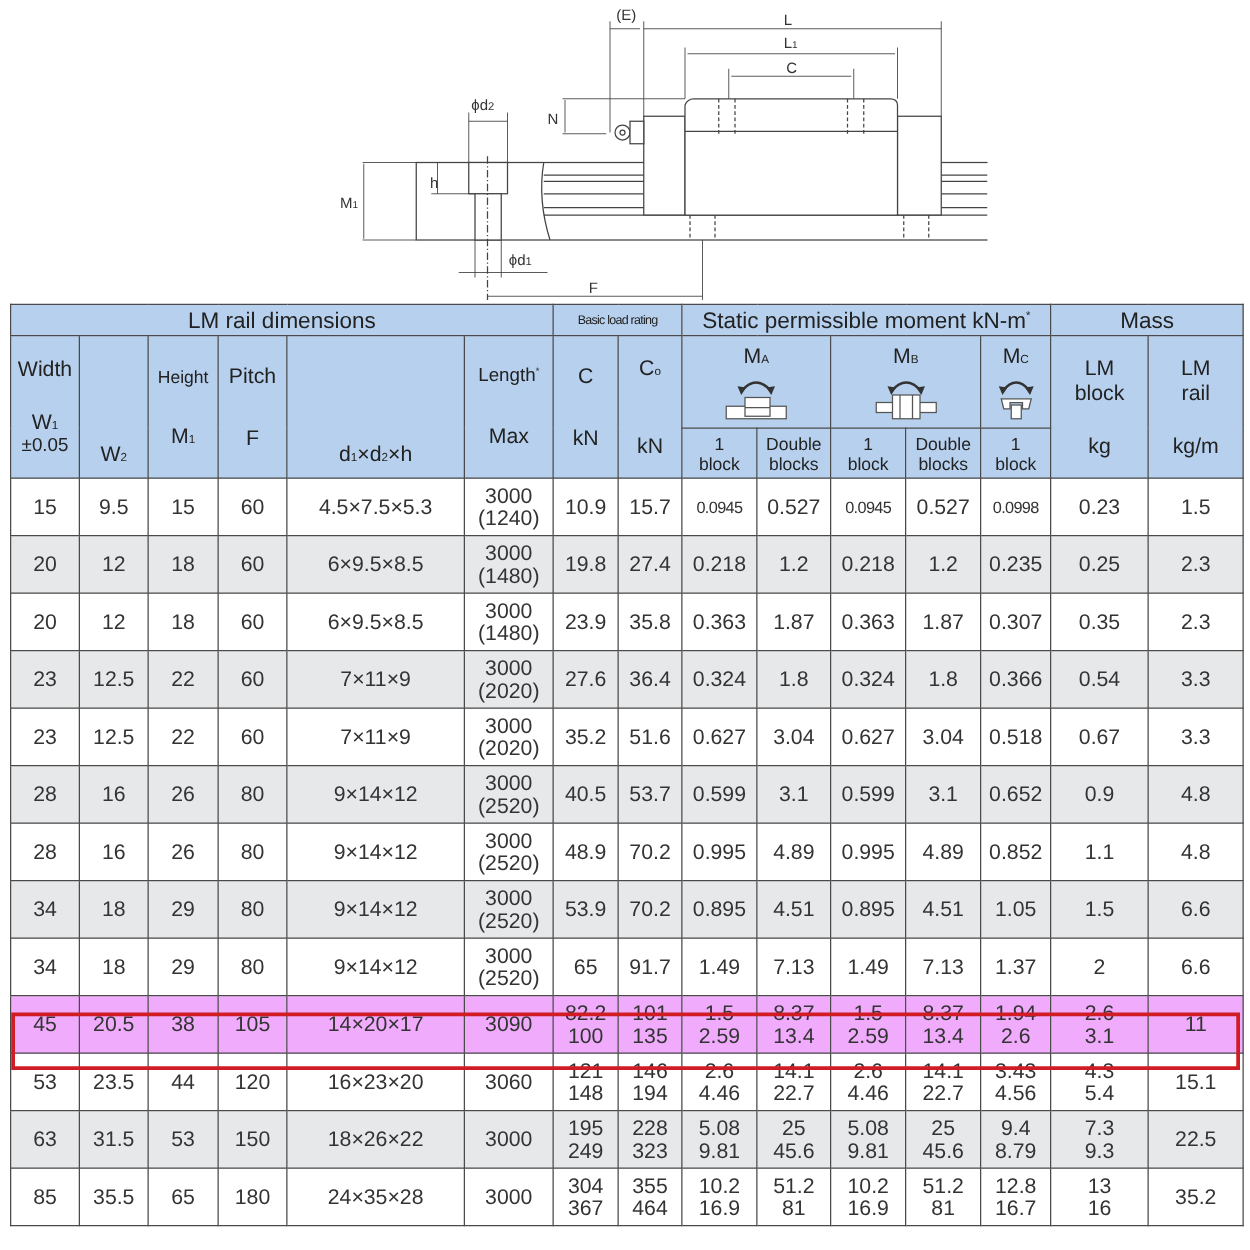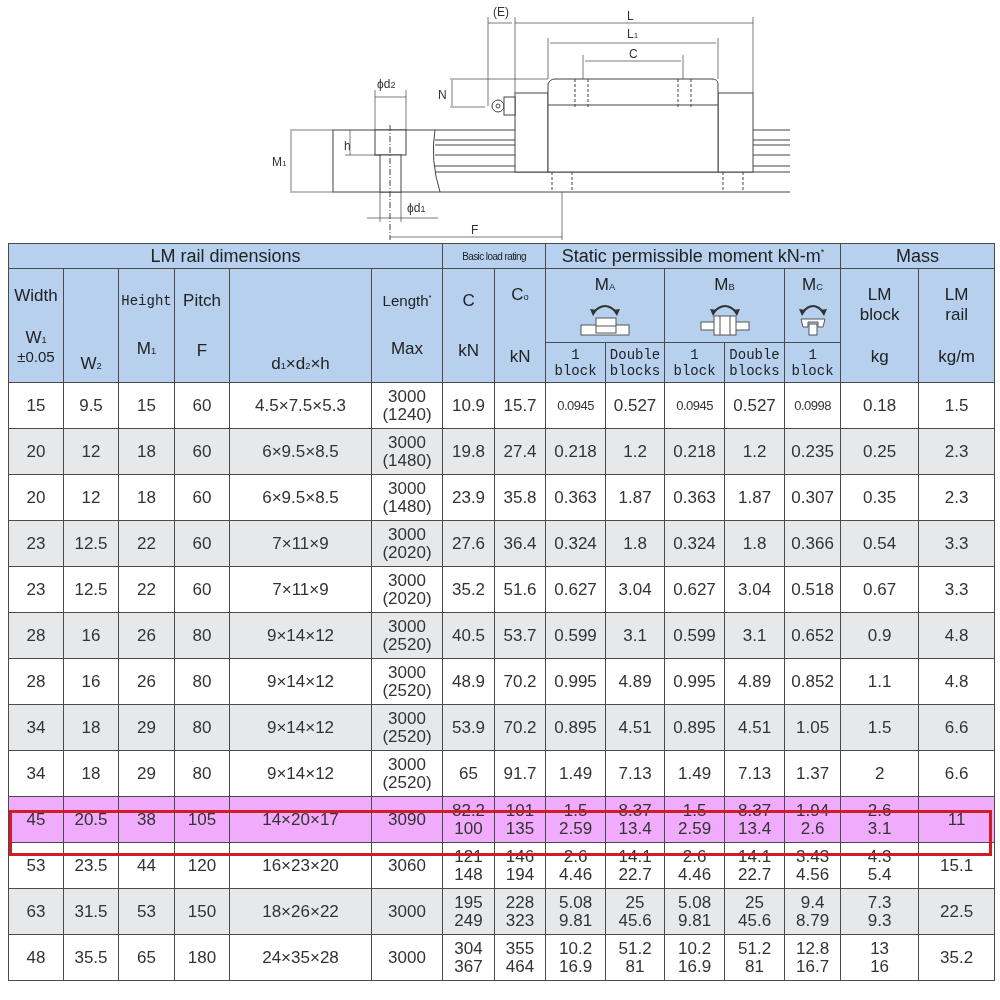--- a/index.html
+++ b/index.html
@@ -8,21 +8,21 @@
   #diagram { position:absolute; left:270px; top:0; width:520px; height:245px; }
   #spec-table { position:absolute; left:8px; top:243px; border-collapse:collapse;
                 table-layout:fixed; width:986px;padding-left:40px; }
   #spec-table td, #spec-table th { border:1.5px solid #4a4a4a; text-align:center;
                 vertical-align:middle; padding:0; font-weight:normal; color:#333; }
   #spec-table thead th { background:#b6d0ee; color:#222; }
   .grp th { height:24px; font-size:18px; }
   .grp th.blr { font-size:10px; letter-spacing:-0.6px; }
   .h1 th { font-size:17px; }
   .h2 th { font-size:17px; }
-  .hsm { font-size:14px !important; line-height:16px;font-family:Liberation Mono, monospace; }
+  .hsm { font-size:14px !important; line-height:16px; }
   .sub { font-size:0.55em; vertical-align:baseline; }
   .sup { font-size:0.5em; vertical-align:super; }
   tbody td { font-size:17px; height:45px; line-height:19px; }
   tbody tr:nth-child(even) td { background:#e7e8ea; }
   tbody tr:nth-child(odd) td { background:#ffffff; }
   tbody td.small { font-size:13px; letter-spacing:-0.5px; }
   tbody td.two { line-height:18px; }
   tbody tr.highlight td { background:#f0abfc; }
   #hl-box { position:absolute; left:9px; top:810px; width:983px; height:46px;
             border:3px solid #d01c24; box-sizing:border-box; pointer-events:none; }
@@ -248,21 +248,21 @@
           <span class="lbl">3000</span>
           <span class="lbl">(1240)</span>
         </td>
     <td>10.9</td>
     <td>15.7</td>
     <td class="small">0.0945</td>
     <td>0.527</td>
     <td class="small">0.0945</td>
     <td>0.527</td>
     <td class="small">0.0998</td>
-    <td>0.18</td>
+    <td>0.23</td>
     <td>1.5</td>
   </tr>
       <tr>
     <td>20</td>
     <td>12</td>
     <td>18</td>
     <td>60</td>
     <td>6×9.5×8.5</td>
     <td class="two">
           <span class="lbl">3000</span>
@@ -535,21 +535,21 @@
           <span class="lbl">9.4</span>
           <span class="lbl">8.79</span>
         </td>
     <td class="two">
           <span class="lbl">7.3</span>
           <span class="lbl">9.3</span>
         </td>
     <td>22.5</td>
   </tr>
       <tr>
-    <td>48</td>
+    <td>85</td>
     <td>35.5</td>
     <td>65</td>
     <td>180</td>
     <td>24×35×28</td>
     <td>3000</td>
     <td class="two">
           <span class="lbl">304</span>
           <span class="lbl">367</span>
         </td>
     <td class="two">

